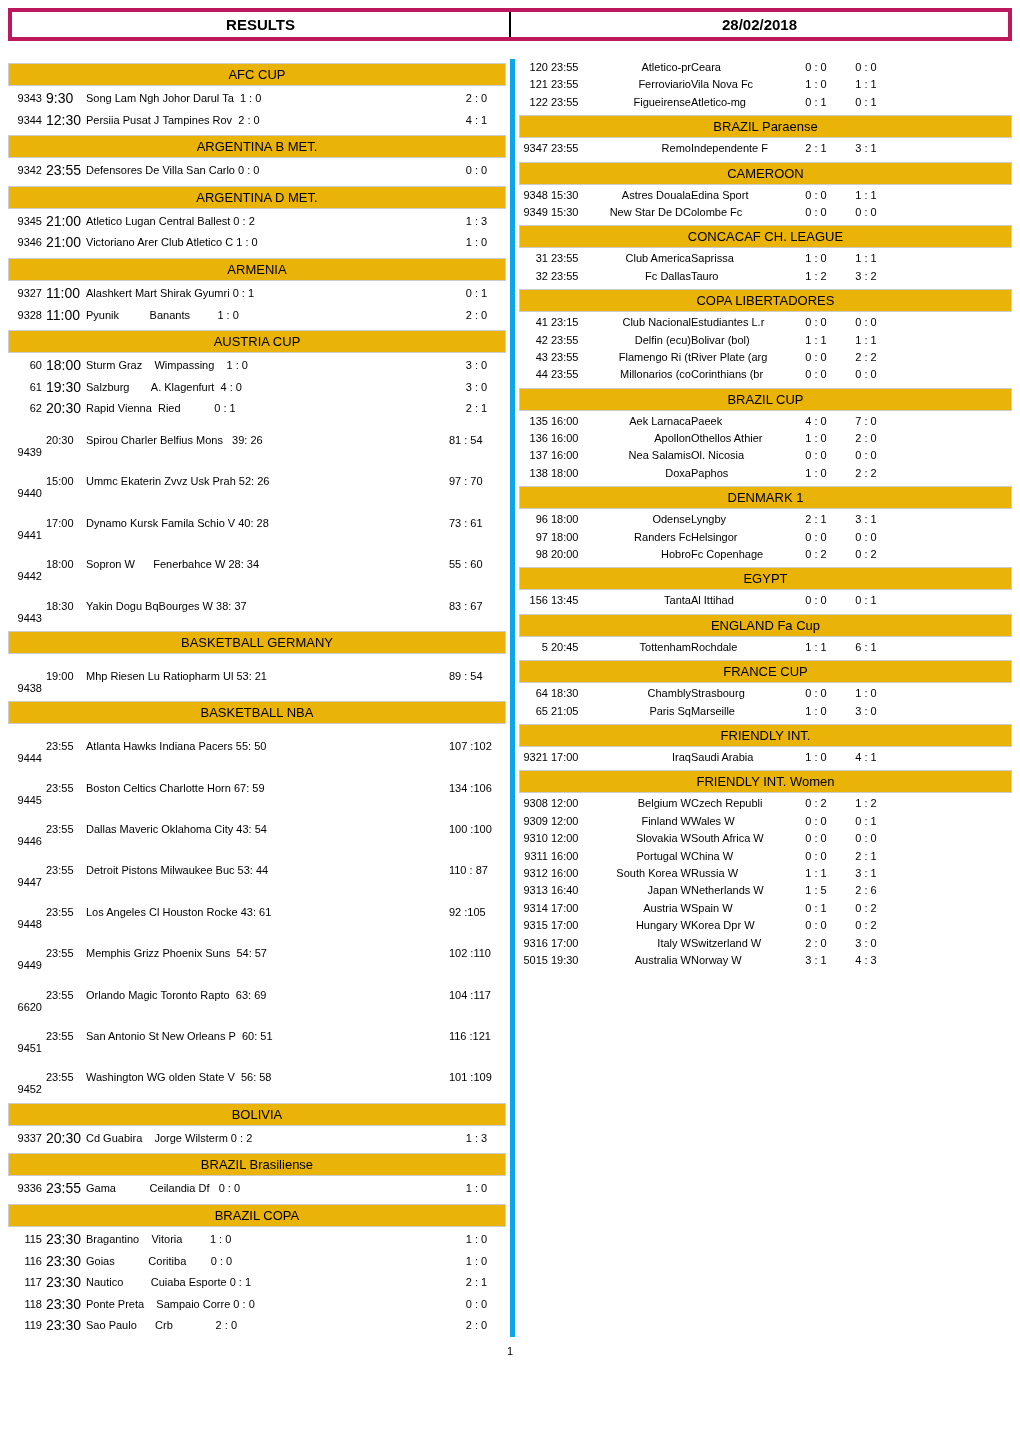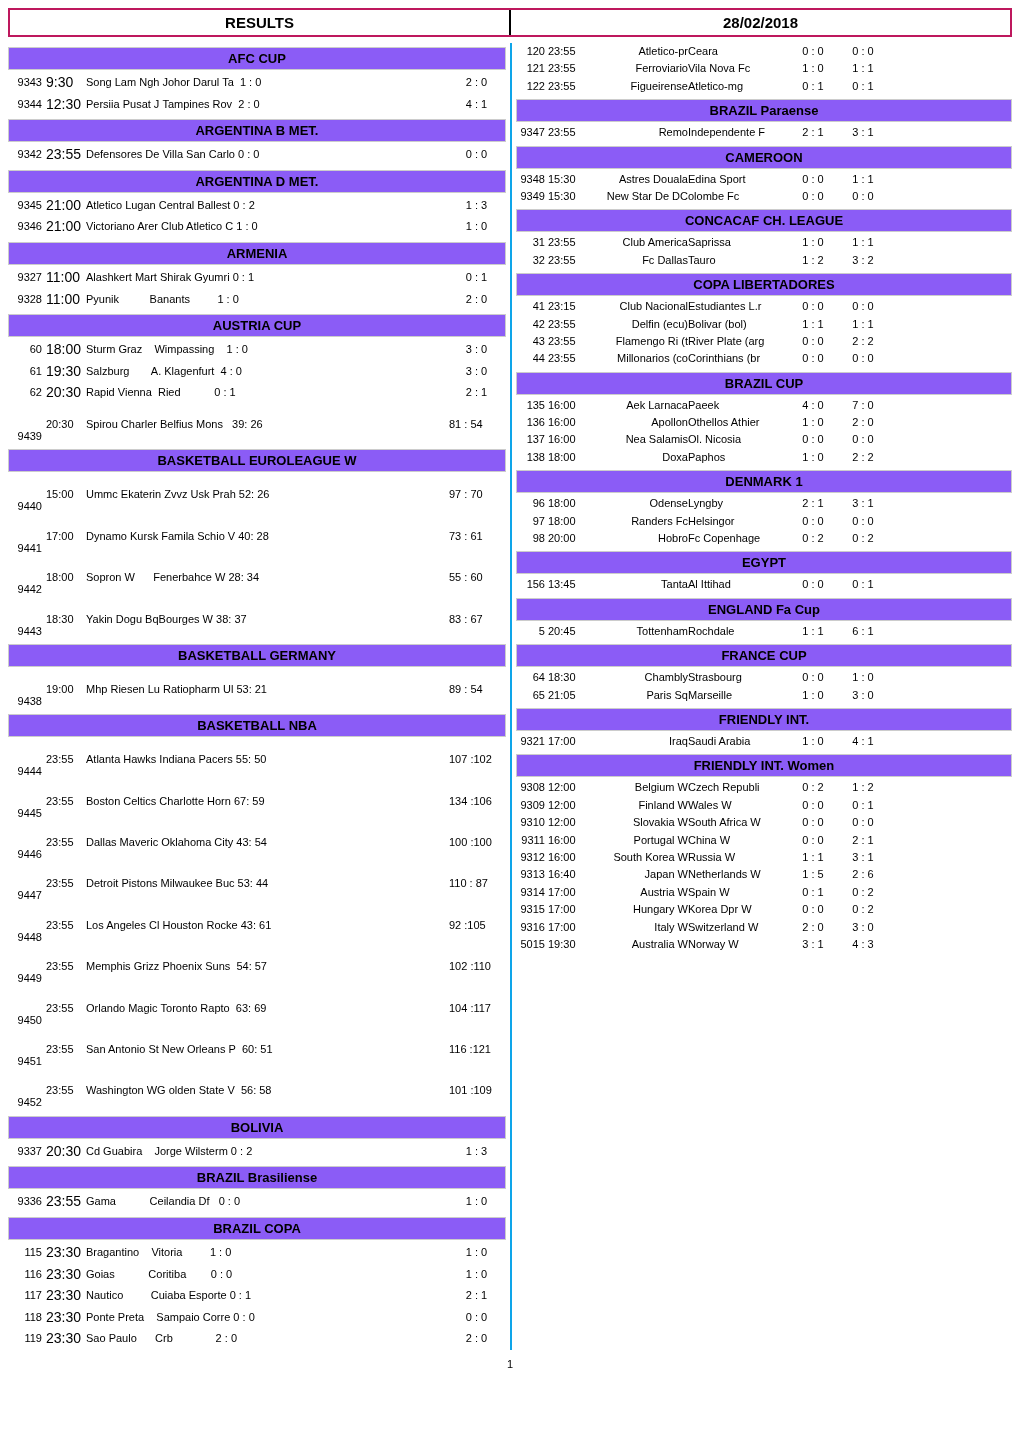--- a/index.html
+++ b/index.html
@@ -18,28 +18,28 @@
       display: flex;
       gap: 0;
     }
     .col-left {
       width: 510px;
       padding-right: 4px;
     }
     .col-right {
       width: 510px;
       padding-left: 4px;
-      border-left: 2px solid #0ea5e9;
+      border-left: 5px solid #0ea5e9;
     }
 
     
     .section-header {
-      background: #8b5cf6;
+      background: #eab308;
       text-align: center;
-      font-weight: bold;
+      font-weight: normal;
       font-size: 13px;
       padding: 3px 18px;
       margin: 4px 0 2px 0;
       border: 1px solid #ccc;
     }
 
     
     .match-row {
       display: flex;
       align-items: center;
@@ -122,21 +122,21 @@
       text-align: center;
       margin-top: 8px;
       font-size: 11px;
     }
   </style>
 </head>
 <body>
 
 <div class="page">
 
-  <div style="display:flex; border:2px solid #be185d; margin-bottom:6px;">
+  <div style="display:flex; border:4px solid #be185d; margin-bottom:18px;">
     <div style="flex:1; text-align:center; font-weight:bold; font-size:15px; padding:4px; border-right:2px solid #000;">RESULTS</div>
     <div style="flex:1; text-align:center; font-weight:bold; font-size:15px; padding:4px;">28/02/2018</div>
   </div>
 
   <div class="two-col">
 
     <div class="col-left">
 
       <div class="section-header">AFC CUP</div>
       <div class="match-row">
@@ -208,21 +208,20 @@
         <span class="match-score">2 : 1</span>
       </div>
 
       <div class="bball-row">
         <span class="bball-id">9439</span>
         <span class="bball-time">20:30</span>
         <span class="bball-teams">Spirou Charler&nbsp;Belfius Mons&nbsp;&nbsp;&nbsp;39: 26</span>
         <span class="bball-score">81 : 54</span>
       </div>
 
-      <div class="section-header">BASKETBALL EUROLEAGUE W</div>
       <div class="bball-row">
         <span class="bball-id">9440</span>
         <span class="bball-time">15:00</span>
         <span class="bball-teams">Ummc Ekaterin&nbsp;Zvvz Usk Prah&nbsp;52: 26</span>
         <span class="bball-score">97 : 70</span>
       </div>
       <div class="bball-row">
         <span class="bball-id">9441</span>
         <span class="bball-time">17:00</span>
         <span class="bball-teams">Dynamo Kursk&nbsp;Famila Schio V&nbsp;40: 28</span>
@@ -280,21 +279,21 @@
         <span class="bball-teams">Los Angeles Cl&nbsp;Houston Rocke&nbsp;43: 61</span>
         <span class="bball-score">92 :105</span>
       </div>
       <div class="bball-row">
         <span class="bball-id">9449</span>
         <span class="bball-time">23:55</span>
         <span class="bball-teams">Memphis Grizz&nbsp;Phoenix Suns&nbsp;&nbsp;54: 57</span>
         <span class="bball-score">102 :110</span>
       </div>
       <div class="bball-row">
-        <span class="bball-id">9450</span>
+        <span class="bball-id">6620</span>
         <span class="bball-time">23:55</span>
         <span class="bball-teams">Orlando Magic&nbsp;Toronto Rapto&nbsp;&nbsp;63: 69</span>
         <span class="bball-score">104 :117</span>
       </div>
       <div class="bball-row">
         <span class="bball-id">9451</span>
         <span class="bball-time">23:55</span>
         <span class="bball-teams">San Antonio St&nbsp;New Orleans P&nbsp;&nbsp;60: 51</span>
         <span class="bball-score">116 :121</span>
       </div>

